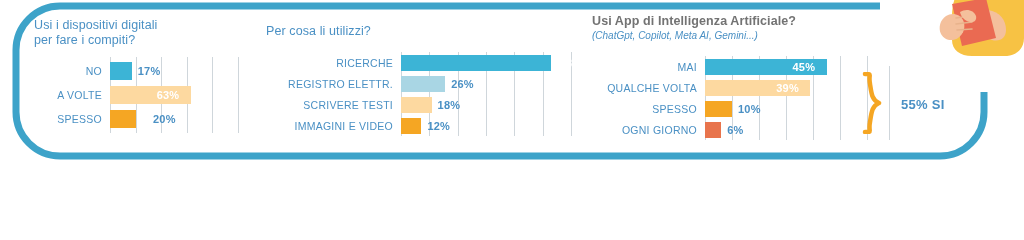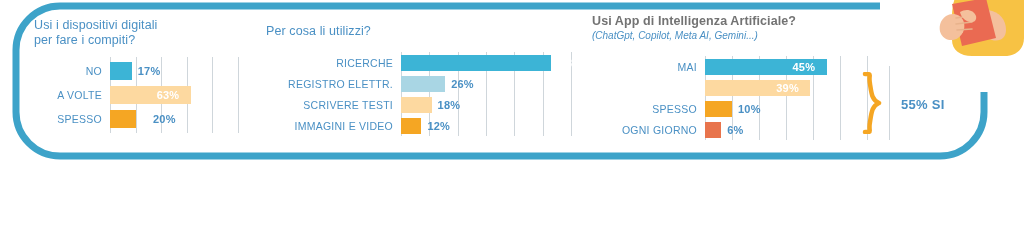--- a/index.html
+++ b/index.html
@@ -231,20 +231,21 @@
         <div class="gridline" style="left: 135px;"></div>
         <div class="gridline" style="left: 162px;"></div>
       </div>
     <div class="rows">
         <div class="row" style="top: 2.5px; height: 16px;">
           <div class="row-label">MAI</div>
           <div class="bar" style="width: 121.5px; background: rgb(60, 180, 214);"></div>
           <div class="bar-val-in" style="left: 87.5px;">45%</div>
         </div>
         <div class="row" style="top: 23.5px; height: 16px;">
+          <div class="row-label">QUALCHE VOLTA</div>
           <div class="bar" style="width: 105.3px; background: rgb(253, 217, 160);"></div>
           <div class="bar-val-in" style="left: 71.3px;">39%</div>
         </div>
         <div class="row" style="top: 44.5px; height: 16px;">
           <div class="row-label">SPESSO</div>
           <div class="bar" style="width: 27px; background: rgb(245, 166, 35);"></div>
           <div class="bar-val-out" style="left: 33px;">10%</div>
         </div>
         <div class="row" style="top: 65.5px; height: 16px;">
           <div class="row-label">OGNI GIORNO</div>

